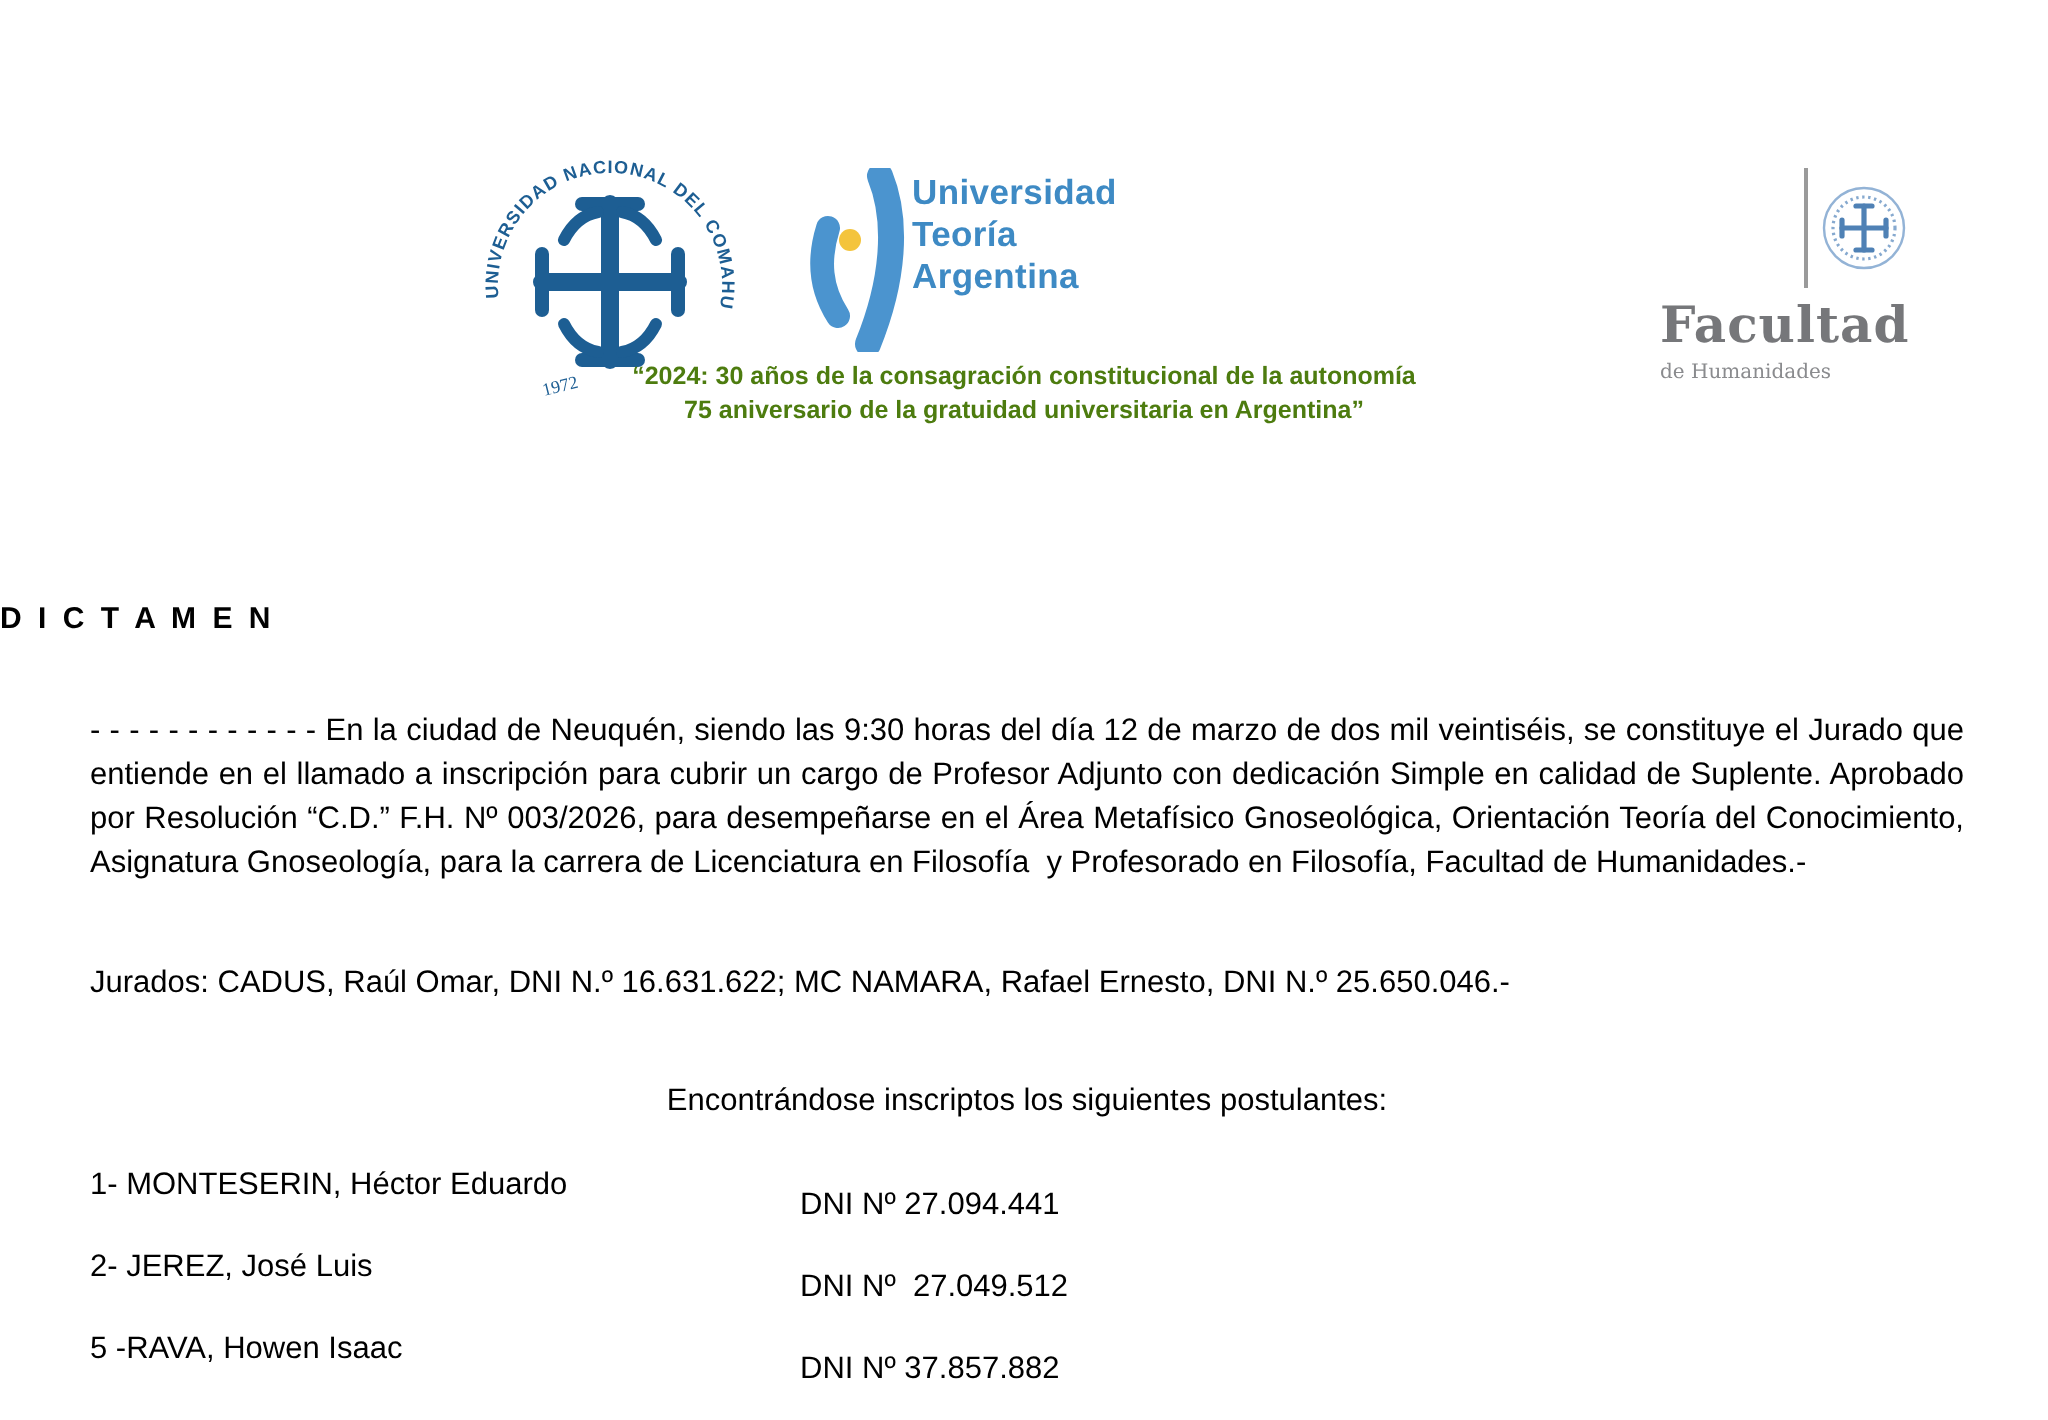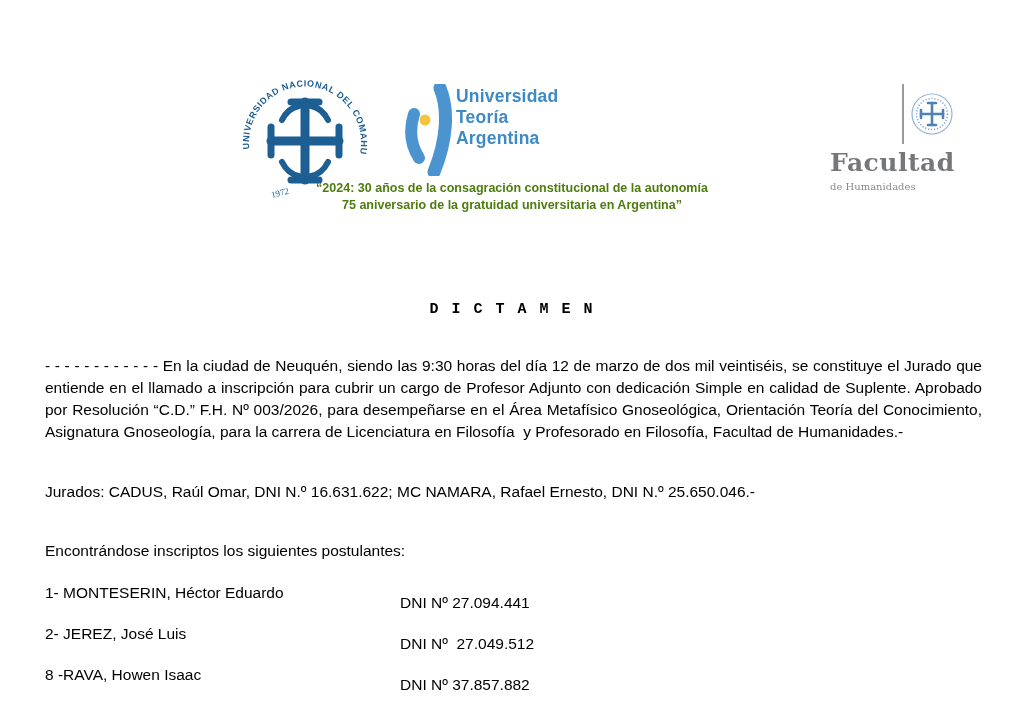--- a/index.html
+++ b/index.html
@@ -13,24 +13,24 @@
   .upa-flag{position:absolute;left:0;top:2px;width:52px;height:92px;}
   .upa-text{position:absolute;left:54px;top:4px;font-weight:bold;font-size:17.5px;line-height:21px;color:#3e8ac4;letter-spacing:.2px;}
   .fahu-logo{position:absolute;left:830px;top:80px;width:150px;height:120px;z-index:2;}
   .fahu-initials{position:absolute;left:0;top:0;font-family:"DejaVu Serif",serif;font-weight:bold;font-size:31px;line-height:31px;letter-spacing:1px;color:#1a57a5;}
   .fahu-divider{position:absolute;left:72px;top:4px;width:2px;height:60px;background:#9a9a9a;}
   .fahu-seal{position:absolute;left:80px;top:12px;width:44px;height:44px;}
   .fahu-facultad{position:absolute;left:0;top:68px;font-family:"DejaVu Serif",serif;font-weight:bold;font-size:25px;color:#76777a;letter-spacing:.5px;}
   .fahu-dehum{position:absolute;left:0;top:101px;font-family:"DejaVu Serif",serif;font-size:10px;color:#8a8b8e;}
   .motto{position:absolute;left:0;top:180px;width:1024px;text-align:center;font-size:12.5px;line-height:17px;font-weight:bold;color:#4d7c0f;z-index:3;}
   
-  .doc-title{position:absolute;left:0;top:301px;width:1024px;text-align:center;font-weight:bold;font-size:15px;letter-spacing:2px;font-family:Liberation Mono, monospace;}
+  .doc-title{position:absolute;left:0;top:301px;width:1024px;text-align:left;font-weight:bold;font-size:15px;letter-spacing:2px;}
   .doc-paragraph{position:absolute;left:45px;top:355px;width:937px;font-size:15.5px;line-height:22px;text-align:justify;white-space:pre-wrap;}
   .jurados{position:absolute;left:45px;top:483px;width:937px;font-size:15.5px;white-space:pre-wrap;}
-  .applicants-intro{position:absolute;left:45px;top:542px;width:937px;font-size:15.5px;}
+  .applicants-intro{position:absolute;left:45px;top:542px;width:937px;font-size:15.5px;text-align:center;}
   .applicant-row{position:absolute;left:45px;width:937px;font-size:15.5px;}
   .row-1{top:584px;} .row-2{top:625px;} .row-3{top:666px;}
   .applicant-dni{position:absolute;left:355px;top:0;white-space:pre;margin-top:10px;}
 </style>
 </head>
 <body>
 
 <div class="page">
 
   <svg class="unc-seal" viewBox="0 0 134 140" aria-hidden="true">
@@ -102,17 +102,17 @@
 
   <div class="applicant-row row-1">
     <span class="applicant-name">1- MONTESERIN, Héctor Eduardo</span>
     <span class="applicant-dni">DNI Nº 27.094.441</span>
   </div>
   <div class="applicant-row row-2">
     <span class="applicant-name">2- JEREZ, José Luis</span>
     <span class="applicant-dni">DNI Nº  27.049.512</span>
   </div>
   <div class="applicant-row row-3">
-    <span class="applicant-name">8 -RAVA, Howen Isaac</span>
+    <span class="applicant-name">5 -RAVA, Howen Isaac</span>
     <span class="applicant-dni">DNI Nº 37.857.882</span>
   </div>
 
 </div>
 
 </body></html>

